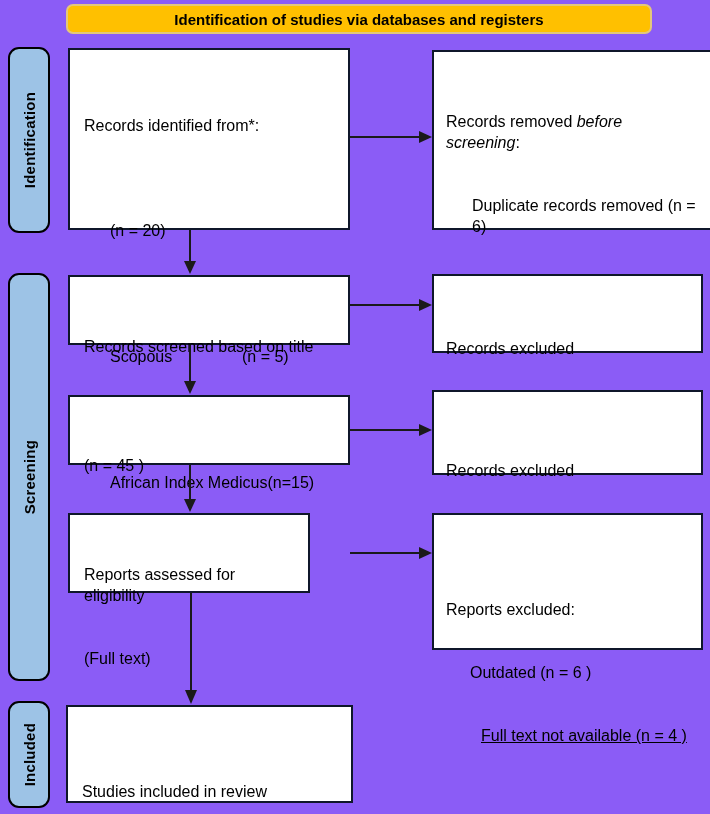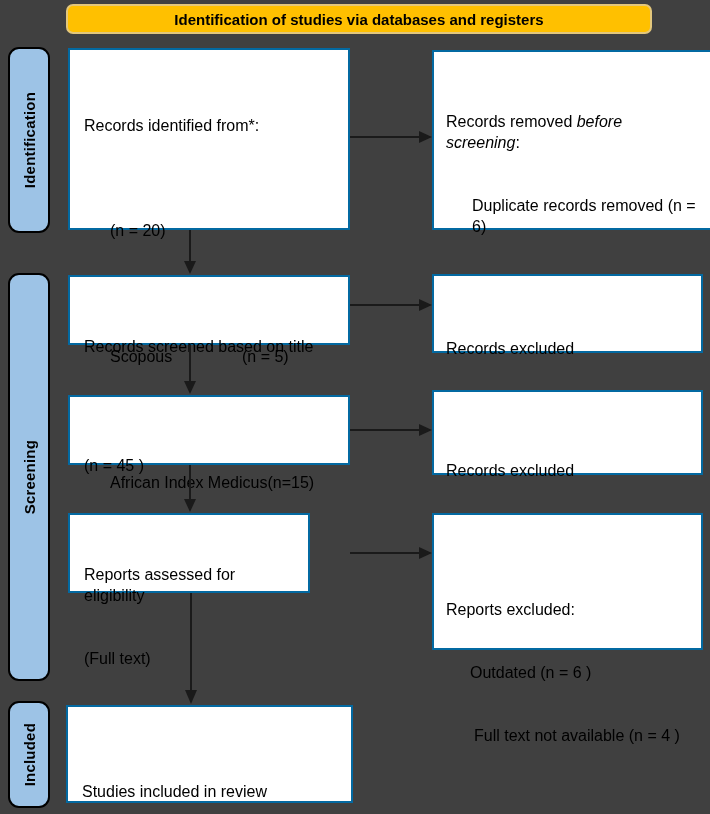--- a/index.html
+++ b/index.html
@@ -1,36 +1,36 @@
 <!DOCTYPE html>
 <html><head>
 <meta charset="utf-8">
 <style>
   html,body{margin:0;padding:0;background:#ffffff;}
   .stage{
-    position:relative;width:710px;height:814px;background:#404040;
+    position:relative;width:710px;height:814px;background:#8b5cf6;
     font-family:"Liberation Sans", sans-serif;color:#000;overflow:hidden;
   }
   .banner{
     position:absolute;left:66px;top:4px;width:586px;height:30px;
     background:#FFC000;border:2px solid #e3c77c;border-radius:7px;
     display:flex;align-items:center;justify-content:center;
     font-weight:bold;font-size:15px;box-sizing:border-box;
   }
   .side{
     position:absolute;left:8px;width:42px;background:#9DC3E6;
     border:2px solid #000;border-radius:11px;box-sizing:border-box;
     display:flex;align-items:center;justify-content:center;
   }
   .side span{
     writing-mode:vertical-rl;transform:rotate(180deg);
     font-weight:bold;font-size:15px;letter-spacing:0.2px;
   }
   .box{
-    position:absolute;background:#fff;border:2px solid #0369a1;
+    position:absolute;background:#fff;border:2px solid #0f172a;
     box-sizing:border-box;font-size:16px;line-height:21px;white-space:pre-wrap;
   }
   .row{display:flex;white-space:nowrap;}
   .row .nm{min-width:132px;display:inline-block;}
   .indent{margin-left:26px;}
   .nowrap{white-space:nowrap;}
   svg.arrows{position:absolute;left:0;top:0;pointer-events:none;}
 </style>
 </head>
 <body>
@@ -104,21 +104,21 @@
 
   <div class="box" style="left:68px;top:513px;width:242px;height:80px;padding:7px 22px 6px 14px;">
     <div>Reports assessed for eligibility</div>
     <div>(Full text)</div>
     <div>(n =41 )</div>
   </div>
 
   <div class="box" style="left:432px;top:513px;width:271px;height:137px;padding:42px 2px 6px 12px;">
     <div>Reports excluded:</div>
     <div class="indent nowrap" style="margin-left:24px;">Outdated (n = 6 )</div>
-    <div class="indent nowrap" style="margin-left:28px;">Full text not available (n = 4 )</div>
+    <div class="indent nowrap" style="margin-left:35px;text-decoration:underline;">Full text not available (n = 4 )</div>
   </div>
 
   <div class="box" style="left:66px;top:705px;width:287px;height:98px;padding:32px 22px 6px 14px;">
     <div>Studies included in review</div>
     
   </div>
 
   <svg class="arrows" width="710" height="814" viewBox="0 0 710 814">
     <g stroke="#1a1a1a" stroke-width="2" fill="#1a1a1a">
       <line x1="350" y1="137" x2="421" y2="137"></line>

